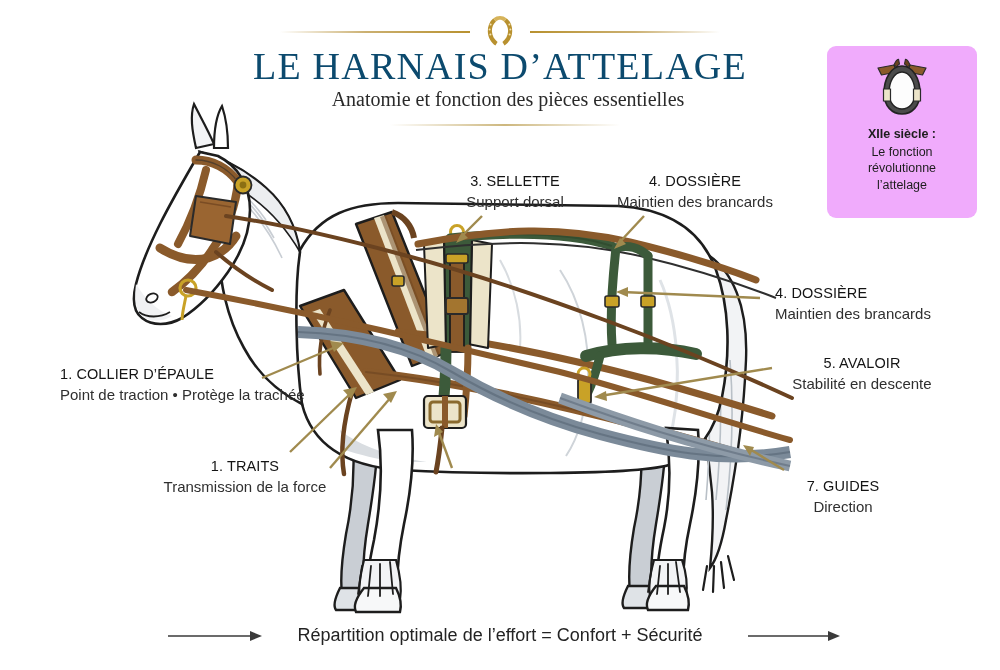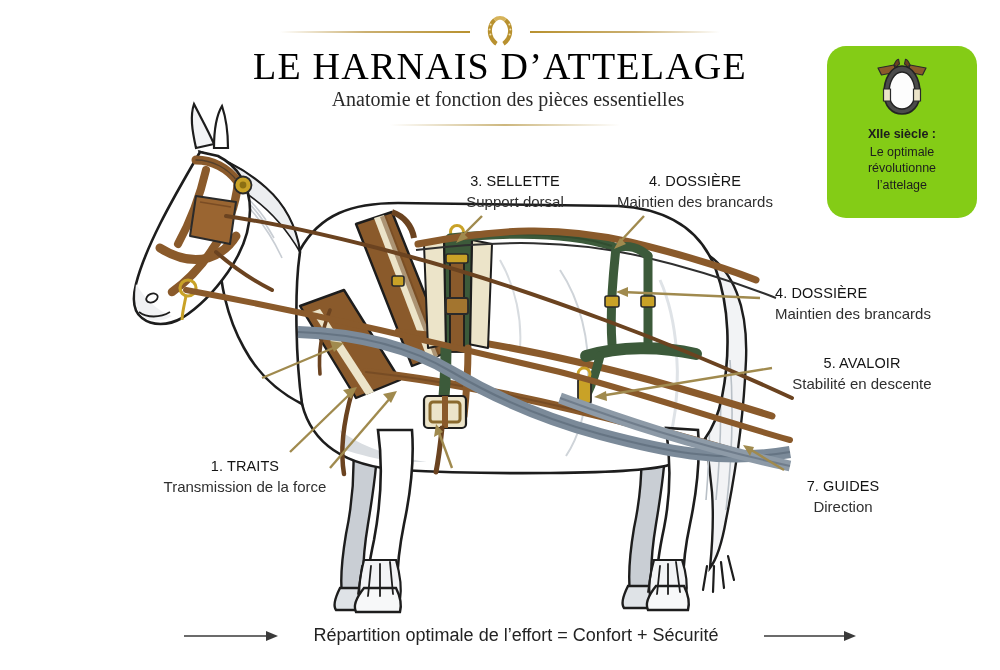--- a/index.html
+++ b/index.html
@@ -17,46 +17,46 @@
   .header{position:absolute;left:0;top:0;width:1000px;height:140px;}
   .rule-wrap{position:absolute;top:30px;left:280px;width:440px;height:4px;}
   .rule-l{position:absolute;left:0;top:1px;width:190px;height:2px;
     background:linear-gradient(to right,rgba(184,145,47,0) 0%,#cbb071 45%,#b8912f 100%);}
   .rule-r{position:absolute;right:0;top:1px;width:190px;height:2px;
     background:linear-gradient(to left,rgba(184,145,47,0) 0%,#cbb071 45%,#b8912f 100%);}
   .shoe{position:absolute;left:50%;top:-17px;transform:translateX(-50%);
         width:40px;height:40px;}
   .title{position:absolute;top:44px;left:0;width:1000px;text-align:center;
     font-family:"Liberation Serif", serif;font-size:38px;letter-spacing:1.2px;
-    font-weight:400;color:#000000;}
+    font-weight:400;color:#0c4a6e;}
   .subtitle{position:absolute;top:88px;left:0;width:1000px;text-align:center;
     font-family:"Liberation Serif", serif;font-size:20px;color:#2a2a2a;padding-left:8px;}
   .rule-sub{position:absolute;top:124px;left:390px;width:230px;height:2px;
     background:linear-gradient(to right,rgba(205,183,126,0) 0%,#cdb77e 50%,rgba(205,183,126,0) 100%);}
 
   
   .info{position:absolute;left:827px;top:46px;width:150px;height:172px;
-    background:#84cc16;border-radius:19px;text-align:center;}
+    background:#f0abfc;border-radius:9px;text-align:center;}
   .info-icon{position:absolute;left:50%;top:10px;transform:translateX(-50%);
     width:60px;height:66px;}
   .info-txt{position:absolute;left:8px;right:8px;top:80px;
     font-size:12.5px;line-height:1.32;color:#1d1d1d;}
   .info-txt .b{font-weight:bold;display:block;margin-bottom:1px;}
 
   
   .lbl{position:absolute;}
   .lbl .t{font-size:14.5px;font-weight:normal;color:#141414;letter-spacing:.1px;
           white-space:nowrap;line-height:1.18;}
   .lbl .s{font-size:15px;color:#2f2f2f;white-space:nowrap;line-height:1.3;
           margin-top:2px;}
   .al-l .t,.al-l .s{text-align:left;}
   .al-c .t,.al-c .s{text-align:center;}
 
   
-  .footer{position:absolute;left:0;top:617px;width:884px;height:44px;margin-left:16px;}
+  .footer{position:absolute;left:0;top:617px;width:884px;height:44px;}
   .foot-txt{position:absolute;left:0;top:8px;width:1000px;text-align:center;
     font-size:18px;color:#232323;}
   .arrow-svg{position:absolute;top:0;left:0;}
 </style>
 </head>
 <body>
 
 <div class="stage">
 
   <div class="header">
@@ -92,21 +92,21 @@
       <path d="M38 9 C36.5 5 35 3.5 33.5 3.2 L32.5 8 C33.5 8.4 34.6 9.6 35.4 11.2 Z" fill="#6b4320" stroke="#2a2a2a" stroke-width="1.1" stroke-linejoin="round"></path>
 
       <path d="M30 10 C41 10 48 23 48 37 C48 50 40 58 30 58 C20 58 12 50 12 37 C12 23 19 10 30 10 Z" fill="#4b4b4b" stroke="#232323" stroke-width="1.6"></path>
       <path d="M30 16 C38 16 43 26 43 37 C43 47 37 53 30 53 C23 53 17 47 17 37 C17 26 22 16 30 16 Z" fill="#fdfdfd" stroke="#232323" stroke-width="1.4"></path>
 
       <path d="M11.5 33 L18.5 33 L18.5 45 L11.5 45 Z" fill="#ece4c9" stroke="#2a2a2a" stroke-width="1.2"></path>
       <path d="M41.5 33 L48.5 33 L48.5 45 L41.5 45 Z" fill="#ece4c9" stroke="#2a2a2a" stroke-width="1.2"></path>
     </svg>
     <div class="info-txt">
       <span class="b">XIIe siècle :</span>
-      <span>Le optimale</span><br>
+      <span>Le fonction</span><br>
       <span>révolutionne</span><br>
       <span>l’attelage</span>
     </div>
   </div>
 
   <svg width="1000" height="670" viewBox="0 0 1000 670" style="position:absolute;left:0;top:0;">
 
     <defs>
       <clipPath id="bodyclip">
         <path d="M300 250 C320 215 350 205 395 205 L620 207 C670 209 700 230 715 268
@@ -318,20 +318,24 @@
       <polygon points="594,397 606,391 607,401" fill="#a08a4e" stroke="none"></polygon>
 
       <line x1="452" y1="468" x2="438" y2="430"></line>
       <polygon points="436,424 434,437 443,432" fill="#a08a4e" stroke="none"></polygon>
 
       <line x1="784" y1="470" x2="748" y2="448"></line>
       <polygon points="743,445 750,456 754,447" fill="#a08a4e" stroke="none"></polygon>
     </g>
   </svg>
 
+  <div class="lbl al-l" style="left:60px;top:366px;">
+    <div class="t">1. COLLIER D’ÉPAULE</div>
+    <div class="s">Point de traction • Protège la trachée</div>
+  </div>
 
   <div class="lbl al-c" style="left:130px;top:458px;width:230px;">
     <div class="t">1. TRAITS</div>
     <div class="s">Transmission de la force</div>
   </div>
 
   <div class="lbl al-c" style="left:440px;top:173px;width:150px;">
     <div class="t">3. SELLETTE</div>
     <div class="s">Support dorsal</div>
   </div>

